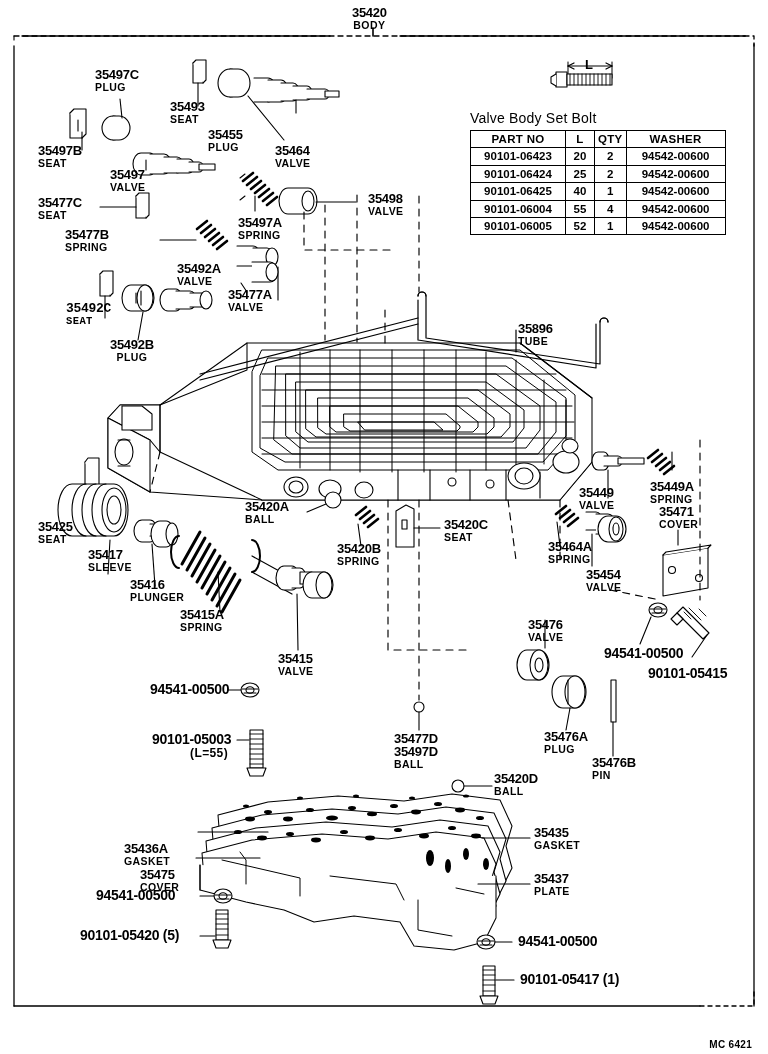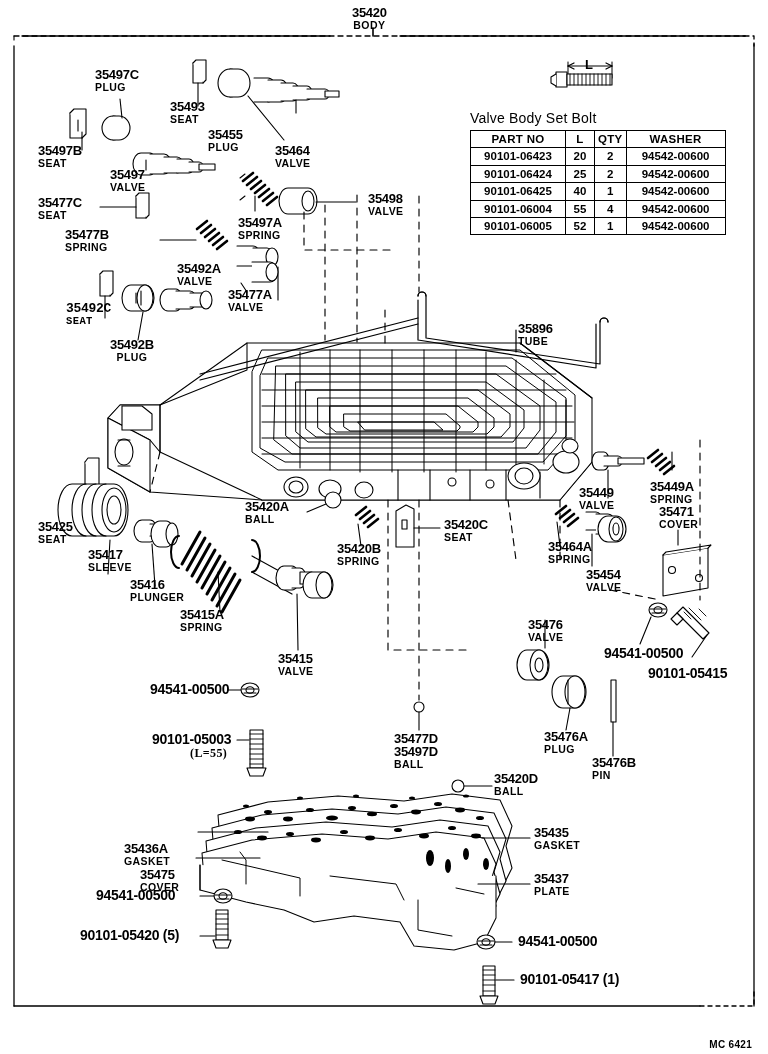--- a/index.html
+++ b/index.html
@@ -707,21 +707,21 @@
     <span class="n">35477D</span>
     <span class="n">35497D</span>
     <span class="d">BALL</span>
   </div>
 
   <div class="lbl sm" style="left:150px;top:682px;">
       <span class="n">94541-00500</span>
     </div>
   <div class="lbl sm" style="left:152px;top:732px;">
     <span class="n">90101-05003</span>
-    <span class="d" style="font-size:12px;margin-left:38px;font-family:Liberation Serif, serif;">(L=55)</span>
+    <span class="d" style="font-size:12px;margin-left:38px;">(L=55)</span>
   </div>
   <div class="lbl sm" style="left:604px;top:646px;">
       <span class="n">94541-00500</span>
     </div>
   <div class="lbl sm" style="left:648px;top:666px;">
       <span class="n">90101-05415</span>
     </div>
   <div class="lbl sm" style="left:96px;top:888px;">
       <span class="n">94541-00500</span>
     </div>

